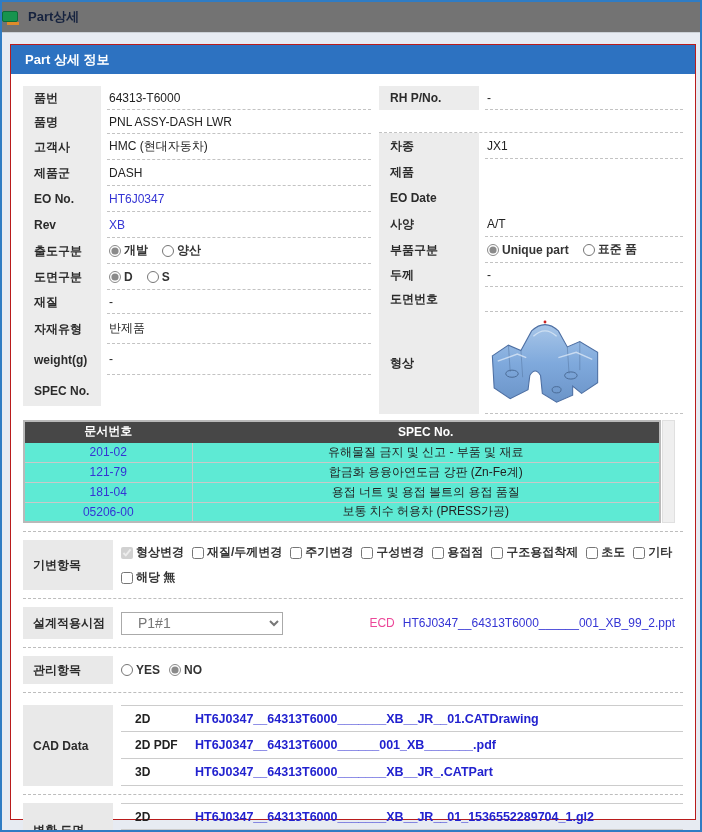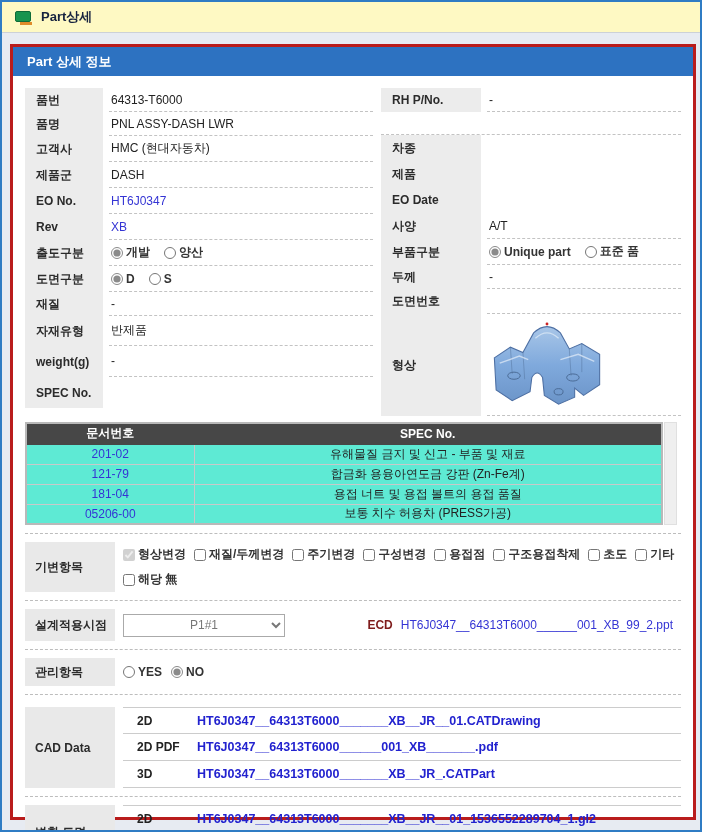--- a/index.html
+++ b/index.html
@@ -6,32 +6,32 @@
   html,body { width:702px; height:832px; }
   body {
     font-family:"Liberation Sans","DejaVu Sans",sans-serif;
     background:#e7ebf2;
     border:2px solid #2f7cc4;
     overflow:hidden;
     font-size:12px; color:#222;
   }
   
   .app-header {
-    height:31px; background:#fef9c3; border-bottom:1px solid #ccd1d7;
-    display:flex; align-items:center; padding-left:13px;
+    height:31px; background:#737373; border-bottom:1px solid #ccd1d7;
+    display:flex; align-items:center; 
   }
   .folder-icon { position:relative; width:18px; height:12px; margin-right:8px; }
   .folder-icon .body { position:absolute; left:0; top:0; width:16px; height:11px; background:#17944e; border:1px solid #0e6b38; border-radius:2px; }
   .folder-icon .tab { position:absolute; left:5px; bottom:-2px; width:12px; height:3px; background:#df8b2a; }
   .app-title { font-weight:bold; font-size:13px; color:#16233f; }
 
   
   .panel {
     margin:11px 8px 0 8px; width:686px; background:#fff;
-    border:3px solid #b91c1c; height:776px; display:flex; flex-direction:column;
+    border:1px solid #b91c1c; height:776px; display:flex; flex-direction:column;
   }
   .panel-titlebar {
     height:29px; background:#2d72c1; color:#fff; font-weight:bold; font-size:13px;
     display:flex; align-items:center; padding-left:14px; flex:0 0 auto;
   }
   .panel-body { padding:12px 12px 8px 12px; flex:1; }
 
   
   .cols { display:flex; gap:8px; }
   .col-left  { width:348px; }
@@ -68,25 +68,25 @@
   .dashed-sep { border-bottom:1px dashed #bdbdbd; margin:8px 0; height:1px; }
 
   
   .s-row { display:flex; align-items:stretch; }
   .s-label {
     width:90px; background:#e9e9e9; font-weight:bold; color:#2b2b2b;
     display:flex; align-items:center; padding-left:10px; flex:0 0 auto;
   }
   .s-content { flex:1; margin-left:8px; display:flex; align-items:center; flex-wrap:wrap; gap:9px; padding:4px 0; }
   select.apply {
-    width:162px; height:23px; border:1px solid #aaa; color:#777; font-size:12px;
-    background:#fff; padding-left:12px;text-align:center;
+    width:162px; height:23px; border:1px solid #aaa; color:#777; font-size:14px;
+    background:#fff; padding-left:12px;
   }
   .ecd-wrap { margin-left:auto; margin-right:8px; display:flex; align-items:center; gap:8px; }
-  .ecd-label { font-weight:bold; color:#7f1d1d;text-align:right; }
+  .ecd-label { font-weight:normal; color:#ec4899;text-align:right; }
 
   .file-rows { flex:1; margin-left:8px; }
   .file-row { display:flex; align-items:center; height:27px; border-bottom:1px solid #ccc; }
   .file-row:first-child { border-top:1px solid #ccc; }
   .file-type { width:74px; font-weight:bold; color:#222; padding-left:14px; flex:0 0 auto; }
   .file-link { font-size:12.5px; }
 </style>
 </head>
 <body>
 
@@ -178,20 +178,21 @@
       </div>
 
       <div class="col-right">
         <div class="f-row" style="min-height:24px">
           <div class="f-label">RH P/No.</div>
           <div class="f-value">-</div>
         </div>
         <div class="f-spacer" style="height:23px"></div>
         <div class="f-row" style="min-height:26px">
           <div class="f-label">차종</div>
+          <div class="f-value">JX1</div>
         </div>
         <div class="f-row" style="min-height:26px">
           <div class="f-label">제품</div>
         </div>
         <div class="f-row" style="min-height:26px">
           <div class="f-label">EO Date</div>
         </div>
         <div class="f-row" style="min-height:26px">
           <div class="f-label">사양</div>
           <div class="f-value">A/T</div>

